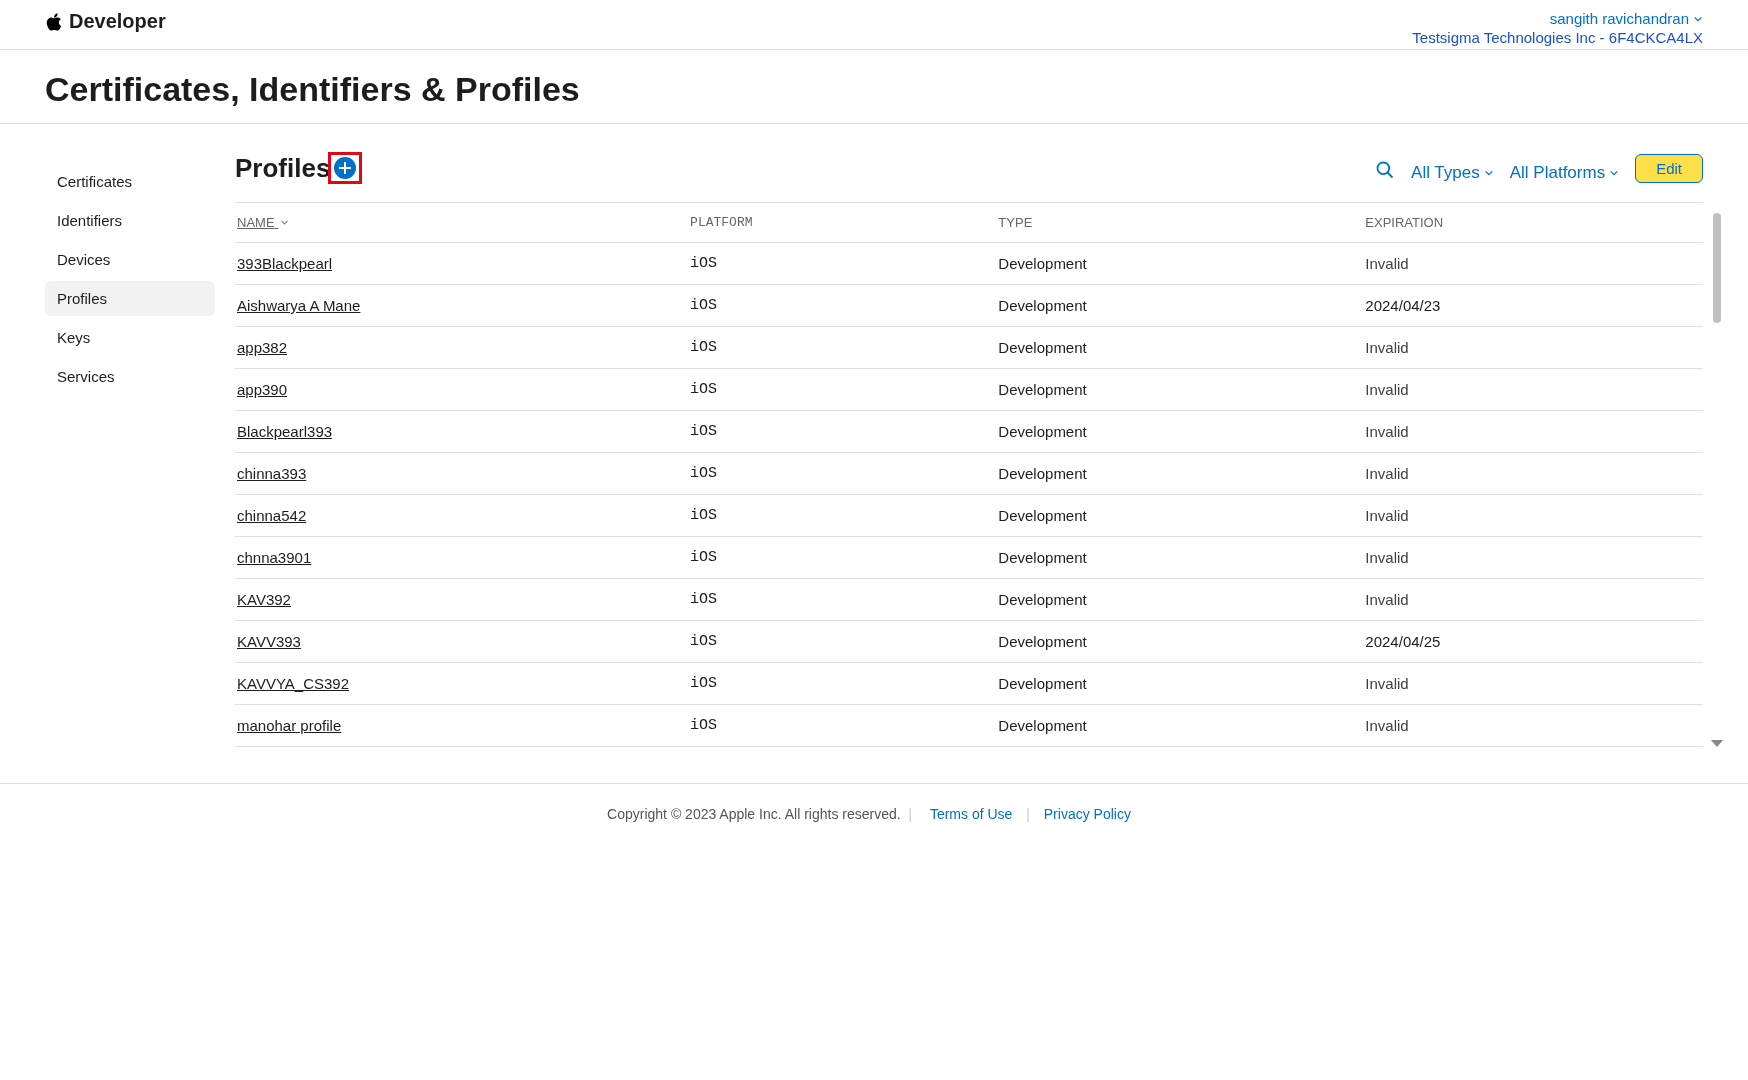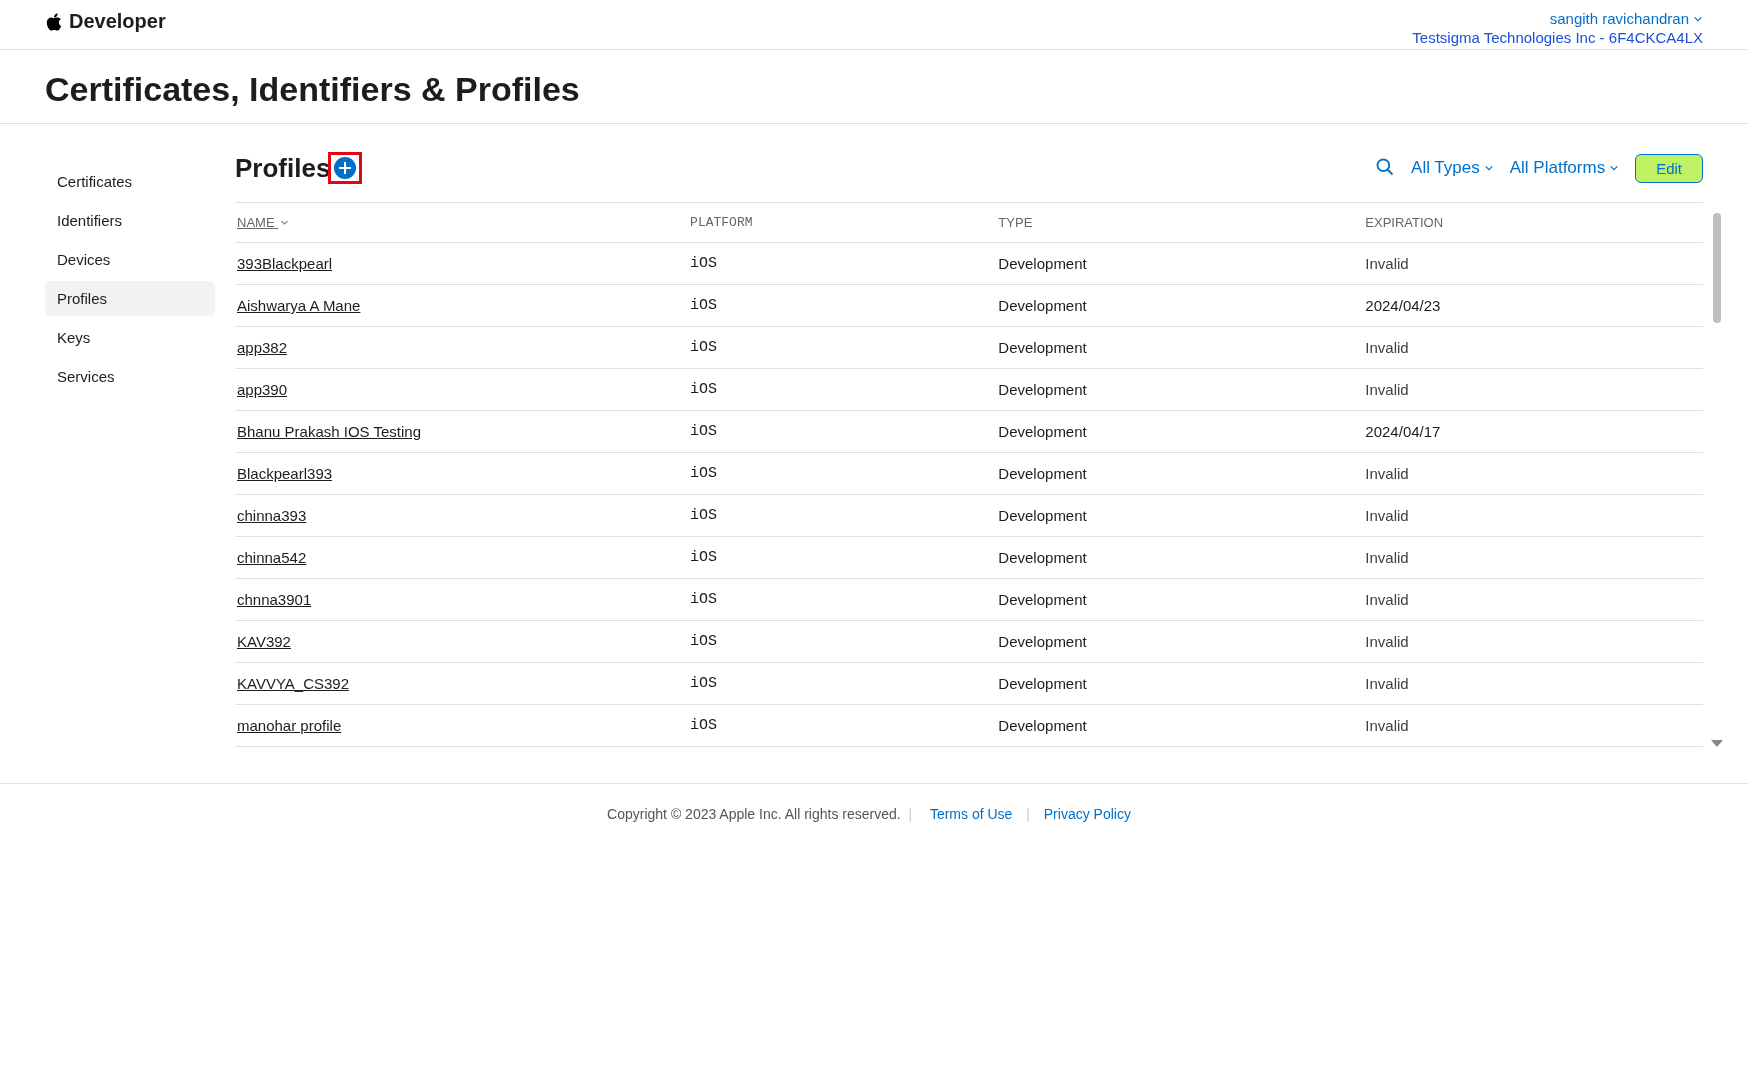--- a/index.html
+++ b/index.html
@@ -59,29 +59,29 @@
       background: #0070c9; color: #fff;
       display: flex; align-items: center; justify-content: center;
       font-size: 16px; font-weight: 700; cursor: pointer;
       flex-shrink: 0;
     }
     .highlight-box {
       border: 3px solid #e30613;
       padding: 2px 3px;
       margin-left: -2px;
     }
-    .section-controls { display: flex; align-items: center; gap: 16px; }
+    .section-controls { display: flex; align-items: flex-end; gap: 16px; }
     .search-icon { cursor: pointer; color: #0070c9; }
     .filter-dd {
       color: #0070c9; font-size: 17px; cursor: pointer;
       display: inline-flex; align-items: center; gap: 4px;
     }
     .edit-btn {
       border: 1px solid #0070c9; color: #0070c9;
-      background: #bef264; border-radius: 6px;
+      background: #fde047; border-radius: 6px;
       padding: 5px 20px; font-size: 15px; cursor: pointer;
     }
     .table-wrap {
       border-top: 1px solid #e0e0e0;
       position: relative;
     }
     .scroll-track {
       position: absolute; right: -20px; top: 0;
       width: 14px; height: 100%;
     }
@@ -232,26 +232,20 @@
               <td class="col-type">Development</td>
               <td class="col-exp invalid">Invalid</td>
             </tr>
             <tr>
               <td class="col-name">app390</td>
               <td class="col-platform">iOS</td>
               <td class="col-type">Development</td>
               <td class="col-exp invalid">Invalid</td>
             </tr>
             <tr>
-              <td class="col-name">Bhanu Prakash IOS Testing</td>
-              <td class="col-platform">iOS</td>
-              <td class="col-type">Development</td>
-              <td class="col-exp">2024/04/17</td>
-            </tr>
-            <tr>
               <td class="col-name">Blackpearl393</td>
               <td class="col-platform">iOS</td>
               <td class="col-type">Development</td>
               <td class="col-exp invalid">Invalid</td>
             </tr>
             <tr>
               <td class="col-name">chinna393</td>
               <td class="col-platform">iOS</td>
               <td class="col-type">Development</td>
               <td class="col-exp invalid">Invalid</td>
@@ -266,20 +260,26 @@
               <td class="col-name">chnna3901</td>
               <td class="col-platform">iOS</td>
               <td class="col-type">Development</td>
               <td class="col-exp invalid">Invalid</td>
             </tr>
             <tr>
               <td class="col-name">KAV392</td>
               <td class="col-platform">iOS</td>
               <td class="col-type">Development</td>
               <td class="col-exp invalid">Invalid</td>
+            </tr>
+            <tr>
+              <td class="col-name">KAVV393</td>
+              <td class="col-platform">iOS</td>
+              <td class="col-type">Development</td>
+              <td class="col-exp">2024/04/25</td>
             </tr>
             <tr>
               <td class="col-name">KAVVYA_CS392</td>
               <td class="col-platform">iOS</td>
               <td class="col-type">Development</td>
               <td class="col-exp invalid">Invalid</td>
             </tr>
             <tr>
               <td class="col-name">manohar profile</td>
               <td class="col-platform">iOS</td>

